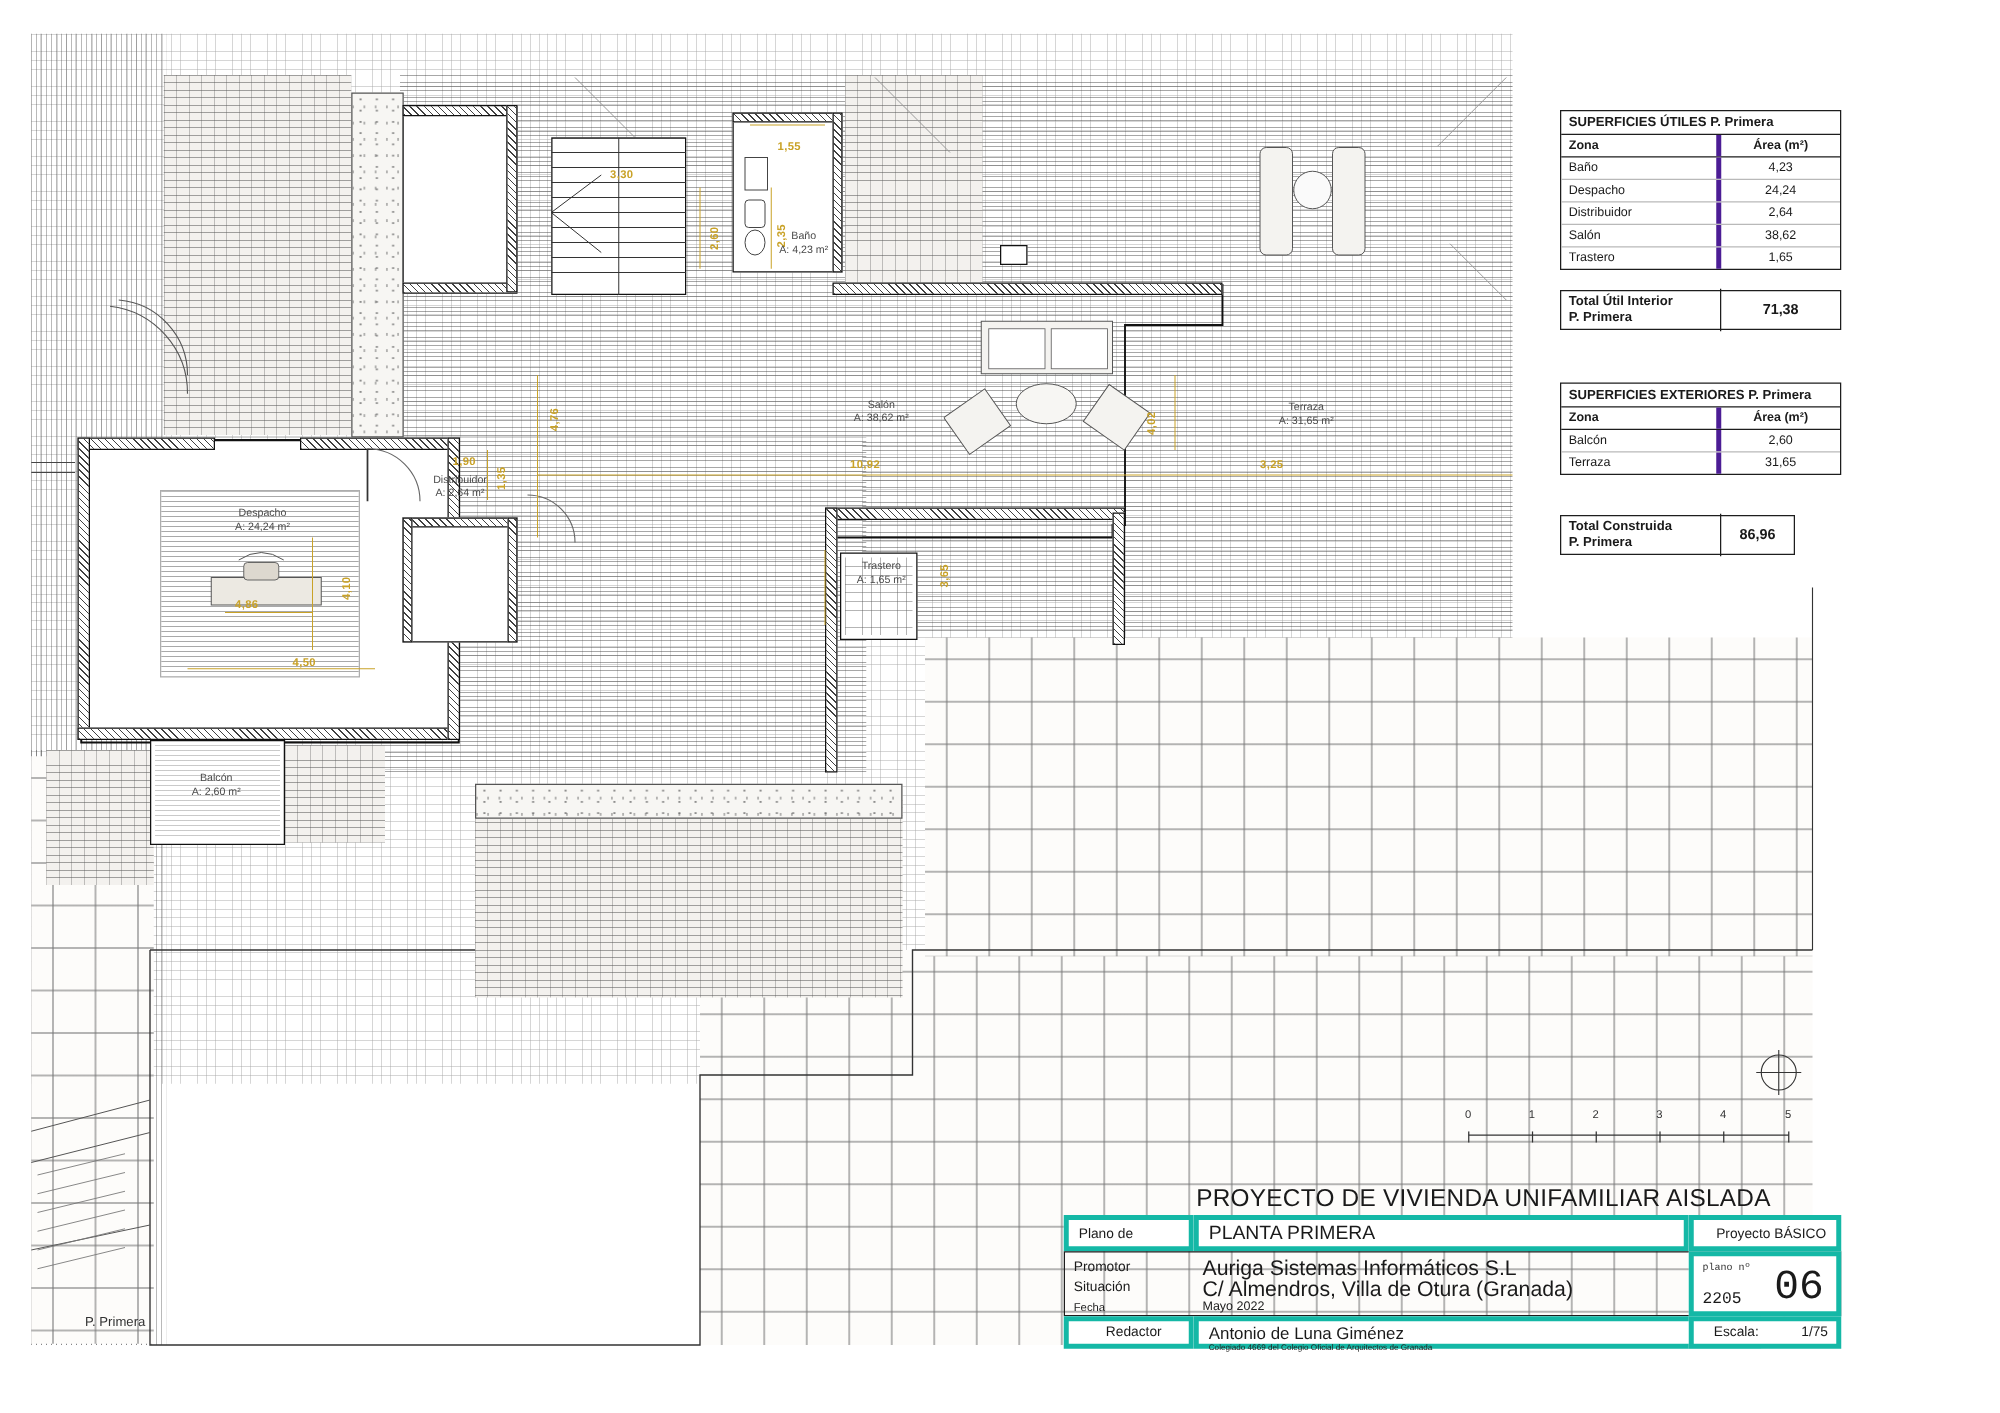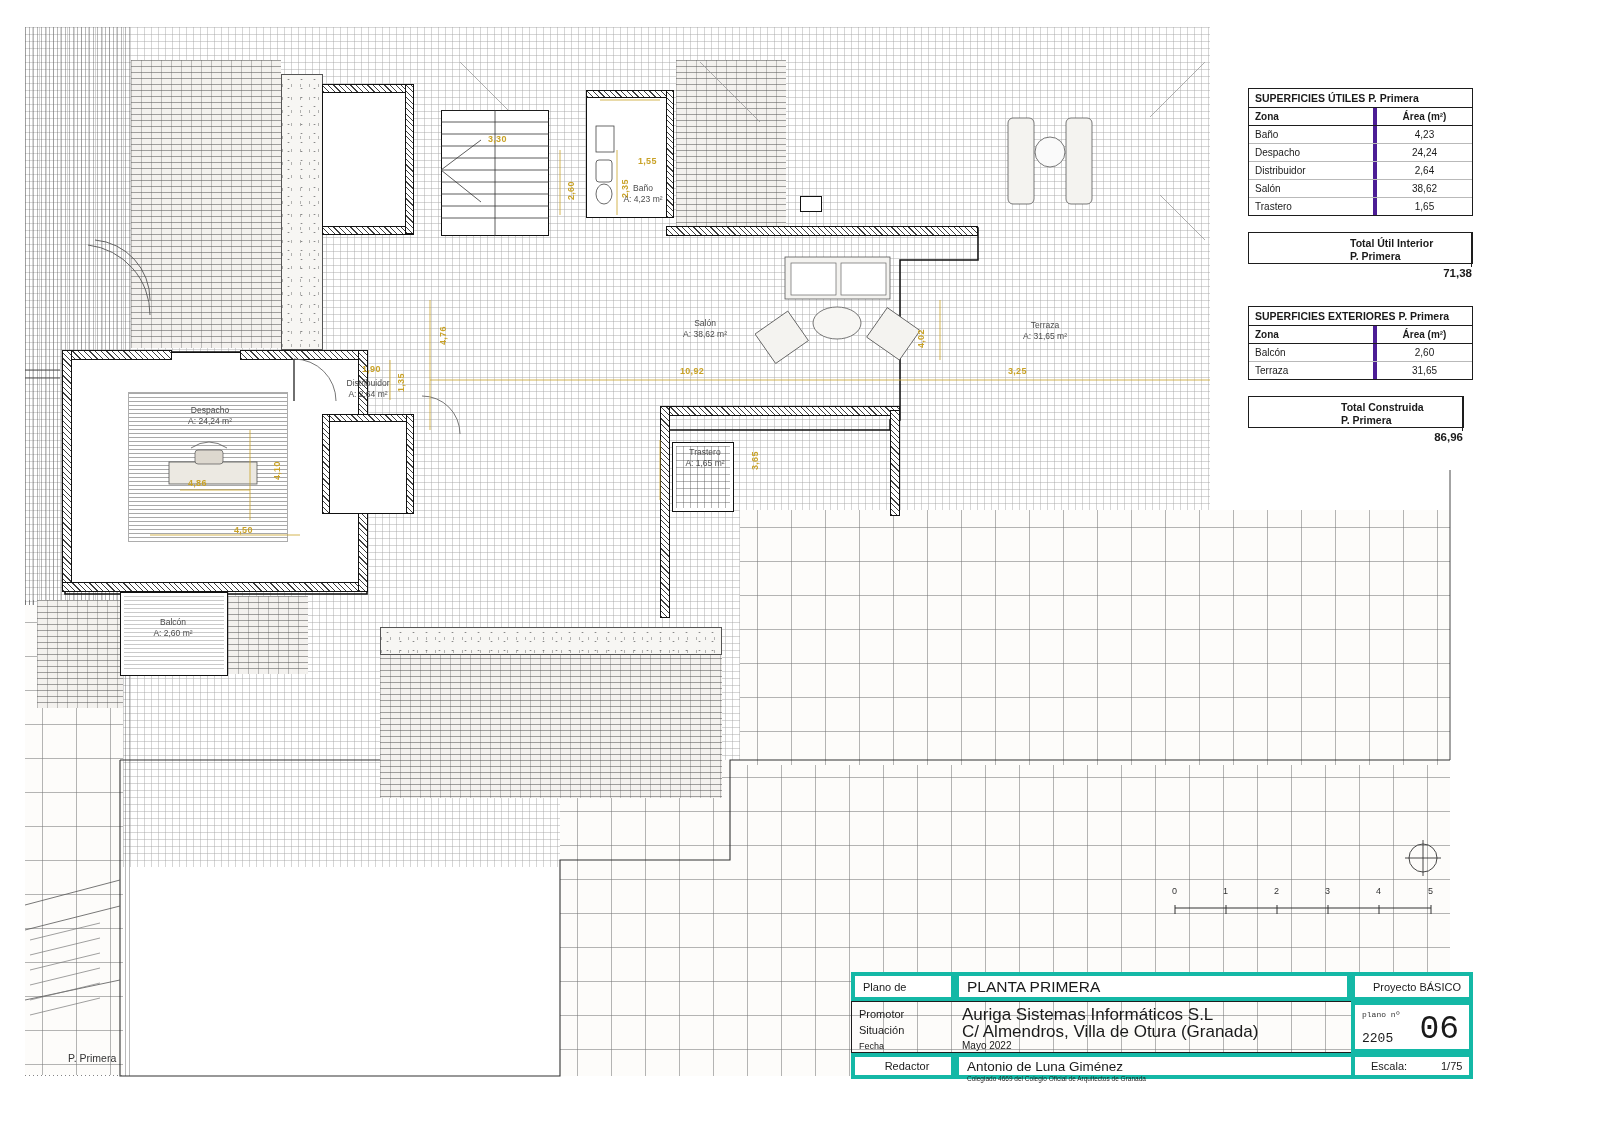--- a/index.html
+++ b/index.html
@@ -57,21 +57,21 @@
 
   
   .tbl { position:absolute; border:1px solid #1d1d1d; background:#fff; box-sizing:border-box; }
   .tbl .thead { font-size:10.5px; font-weight:bold; padding:3px 6px; border-bottom:1px solid #1d1d1d; }
   .tbl .row { display:flex; border-bottom:1px solid #b9b9b9; }
   .tbl .row:last-child { border-bottom:none; }
   .tbl .c1 { width:128px; padding:3px 6px; font-size:10px; border-right:4px solid #4c1d95; box-sizing:border-box; }
   .tbl .c2 { flex:1; padding:3px 6px; font-size:10px; text-align:center; box-sizing:border-box; }
   .tbl .row.hdr .c1, .tbl .row.hdr .c2 { font-weight:bold; }
   .tbl .row.hdr { border-bottom:1px solid #1d1d1d; }
-  .tot { position:absolute; border:1px solid #1d1d1d; background:#fff; box-sizing:border-box; display:flex; align-items:flex-end;flex-direction:column; }
+  .tot { position:absolute; border:1px solid #1d1d1d; background:#fff; box-sizing:border-box; display:flex; align-items:center; }
   .tot .lbl { width:128px; padding:4px 6px; font-size:10.5px; font-weight:bold; line-height:13px; border-right:1px solid #1d1d1d; box-sizing:border-box; }
   .tot .val { flex:1; text-align:center; font-size:11.5px; font-weight:bold; }
 
   
   .tb-title { position:absolute; font-size:19.5px; letter-spacing:.2px; }
   .tb { position:absolute; box-sizing:border-box; }
   .bx { position:absolute; border:4px solid #14b8a6; background:#fff; box-sizing:border-box; display:flex; align-items:center; }
   .bx span { padding-left:8px; }
   .lbl-s { font-size:11px; }
   .val-l { font-size:15.5px; }
@@ -251,21 +251,21 @@
       <line x1="250" y1="430" x2="250" y2="520"></line>
       <line x1="150" y1="535" x2="300" y2="535"></line>
       <line x1="180" y1="490" x2="250" y2="490"></line>
       <line x1="940" y1="300" x2="940" y2="360"></line>
       <line x1="560" y1="150" x2="560" y2="215"></line>
       <line x1="617" y1="150" x2="617" y2="215"></line>
       <line x1="390" y1="360" x2="390" y2="400"></line>
     </g>
   </svg>
 
-  <div class="dim" style="left:638px;top:112px;margin-top:44px;">1,55</div>
+  <div class="dim" style="left:622px;top:112px;">1,55</div>
   <div class="dim" style="left:488px;top:134px;">3,30</div>
   <div class="dim v" style="left:566px;top:200px;transform:rotate(-90deg);">2,60</div>
   <div class="dim v" style="left:620px;top:198px;transform:rotate(-90deg);">2,35</div>
   <div class="dim v" style="left:438px;top:345px;transform:rotate(-90deg);">4,76</div>
   <div class="dim" style="left:362px;top:364px;">1,90</div>
   <div class="dim v" style="left:396px;top:392px;transform:rotate(-90deg);">1,35</div>
   <div class="dim" style="left:680px;top:366px;">10,92</div>
   <div class="dim v" style="left:916px;top:348px;transform:rotate(-90deg);">4,02</div>
   <div class="dim" style="left:1008px;top:366px;">3,25</div>
   <div class="dim v" style="left:750px;top:470px;transform:rotate(-90deg);">3,65</div>
@@ -347,21 +347,21 @@
     <div class="row">
       <div class="c1">Balcón</div>
       <div class="c2">2,60</div>
     </div>
     <div class="row">
       <div class="c1">Terraza</div>
       <div class="c2">31,65</div>
     </div>
   </div>
 
-  <div class="tot" style="left:1248px;top:396px;width:216px;height:32px;">
+  <div class="tot" style="left:1248px;top:412px;width:188px;height:32px;">
     <div class="lbl">
       <span>Total Construida</span><br>
       <span>P. Primera</span>
     </div>
     <div class="val">86,96</div>
   </div>
 
   <svg class="northmark" style="left:1398px;top:838px;width:50px;height:42px;">
     <circle cx="25" cy="20" r="14" fill="none" stroke="#333" stroke-width="0.9"></circle>
     <line x1="25" y1="2" x2="25" y2="38" stroke="#333" stroke-width="0.9"></line>
@@ -379,20 +379,21 @@
       <line x1="261" y1="0" x2="261" y2="9"></line>
     </g>
   </svg>
   <div class="sb-num" style="left:1172px;top:886px;">0</div>
   <div class="sb-num" style="left:1223px;top:886px;">1</div>
   <div class="sb-num" style="left:1274px;top:886px;">2</div>
   <div class="sb-num" style="left:1325px;top:886px;">3</div>
   <div class="sb-num" style="left:1376px;top:886px;">4</div>
   <div class="sb-num" style="left:1428px;top:886px;">5</div>
 
+  <div class="tb-title" style="left:957px;top:948px;">PROYECTO DE VIVIENDA UNIFAMILIAR AISLADA</div>
 
   <div class="bx" style="left:851px;top:972px;width:104px;height:29px;">
     <span class="lbl-s">Plano de</span>
   </div>
   <div class="bx" style="left:955px;top:972px;width:396px;height:29px;">
     <span class="val-l">PLANTA PRIMERA</span>
   </div>
   <div class="bx" style="left:1351px;top:972px;width:122px;height:29px;justify-content:flex-end;">
     <span class="lbl-s" style="padding-right:8px;">Proyecto BÁSICO</span>
   </div>

